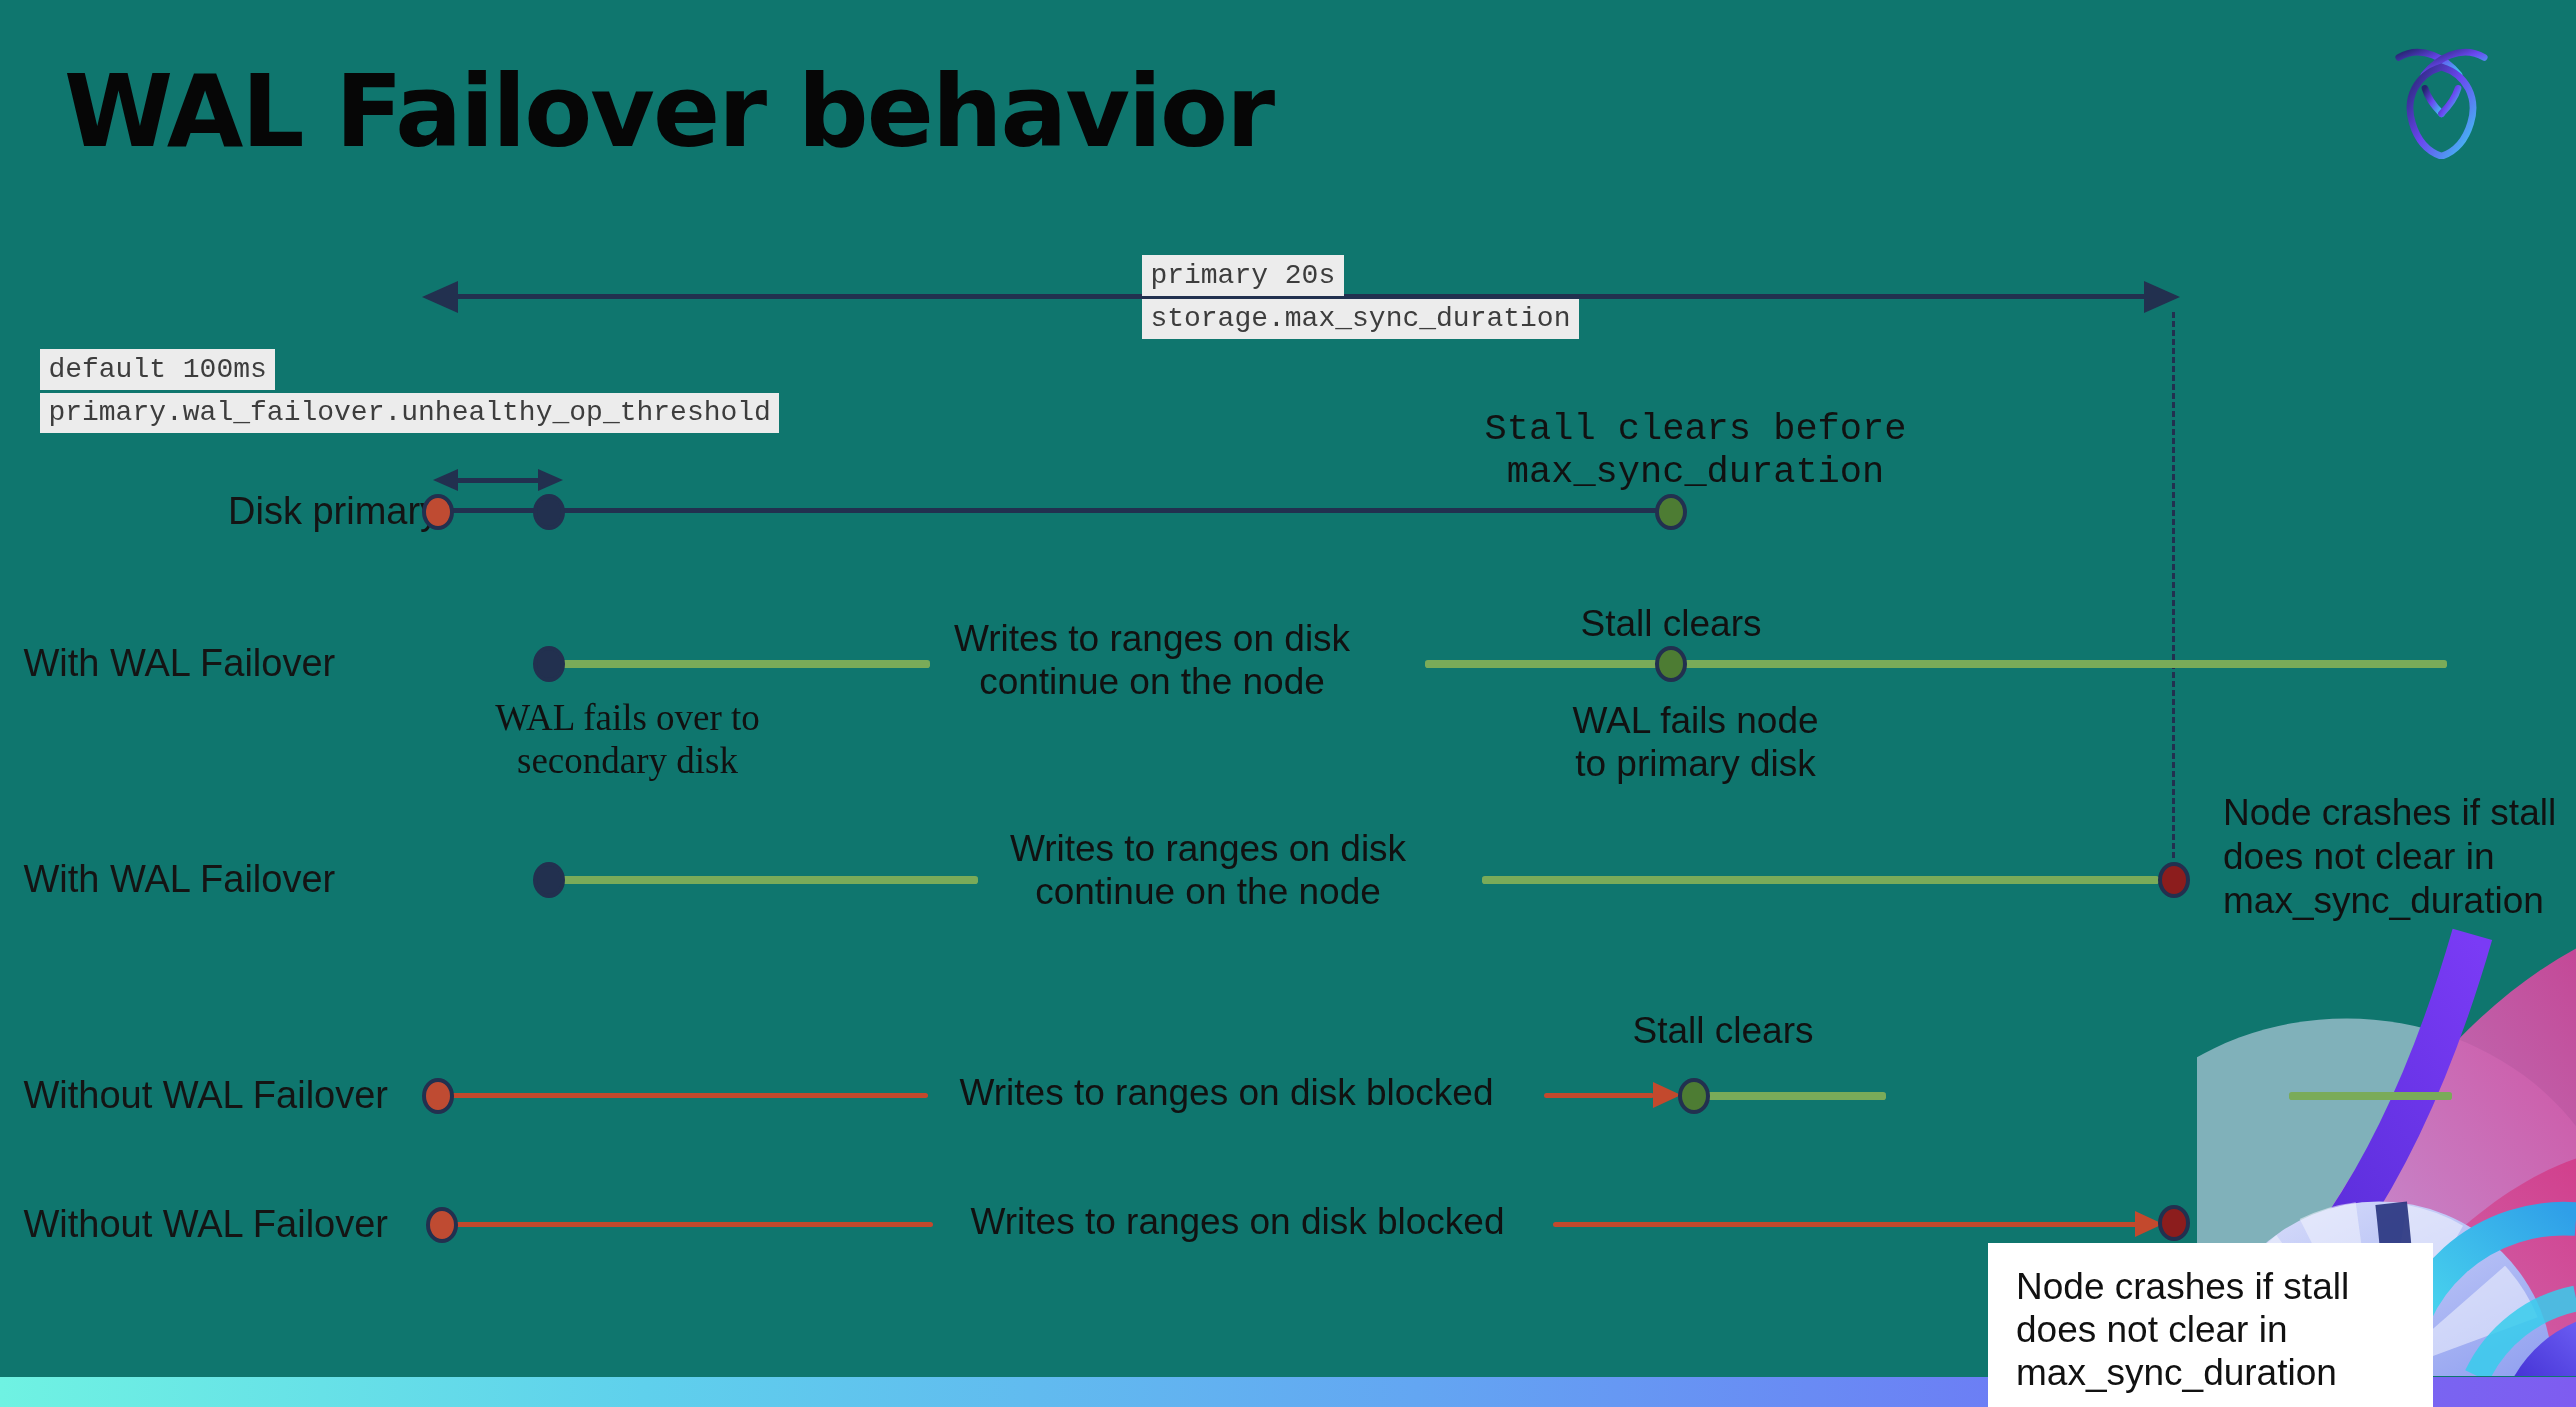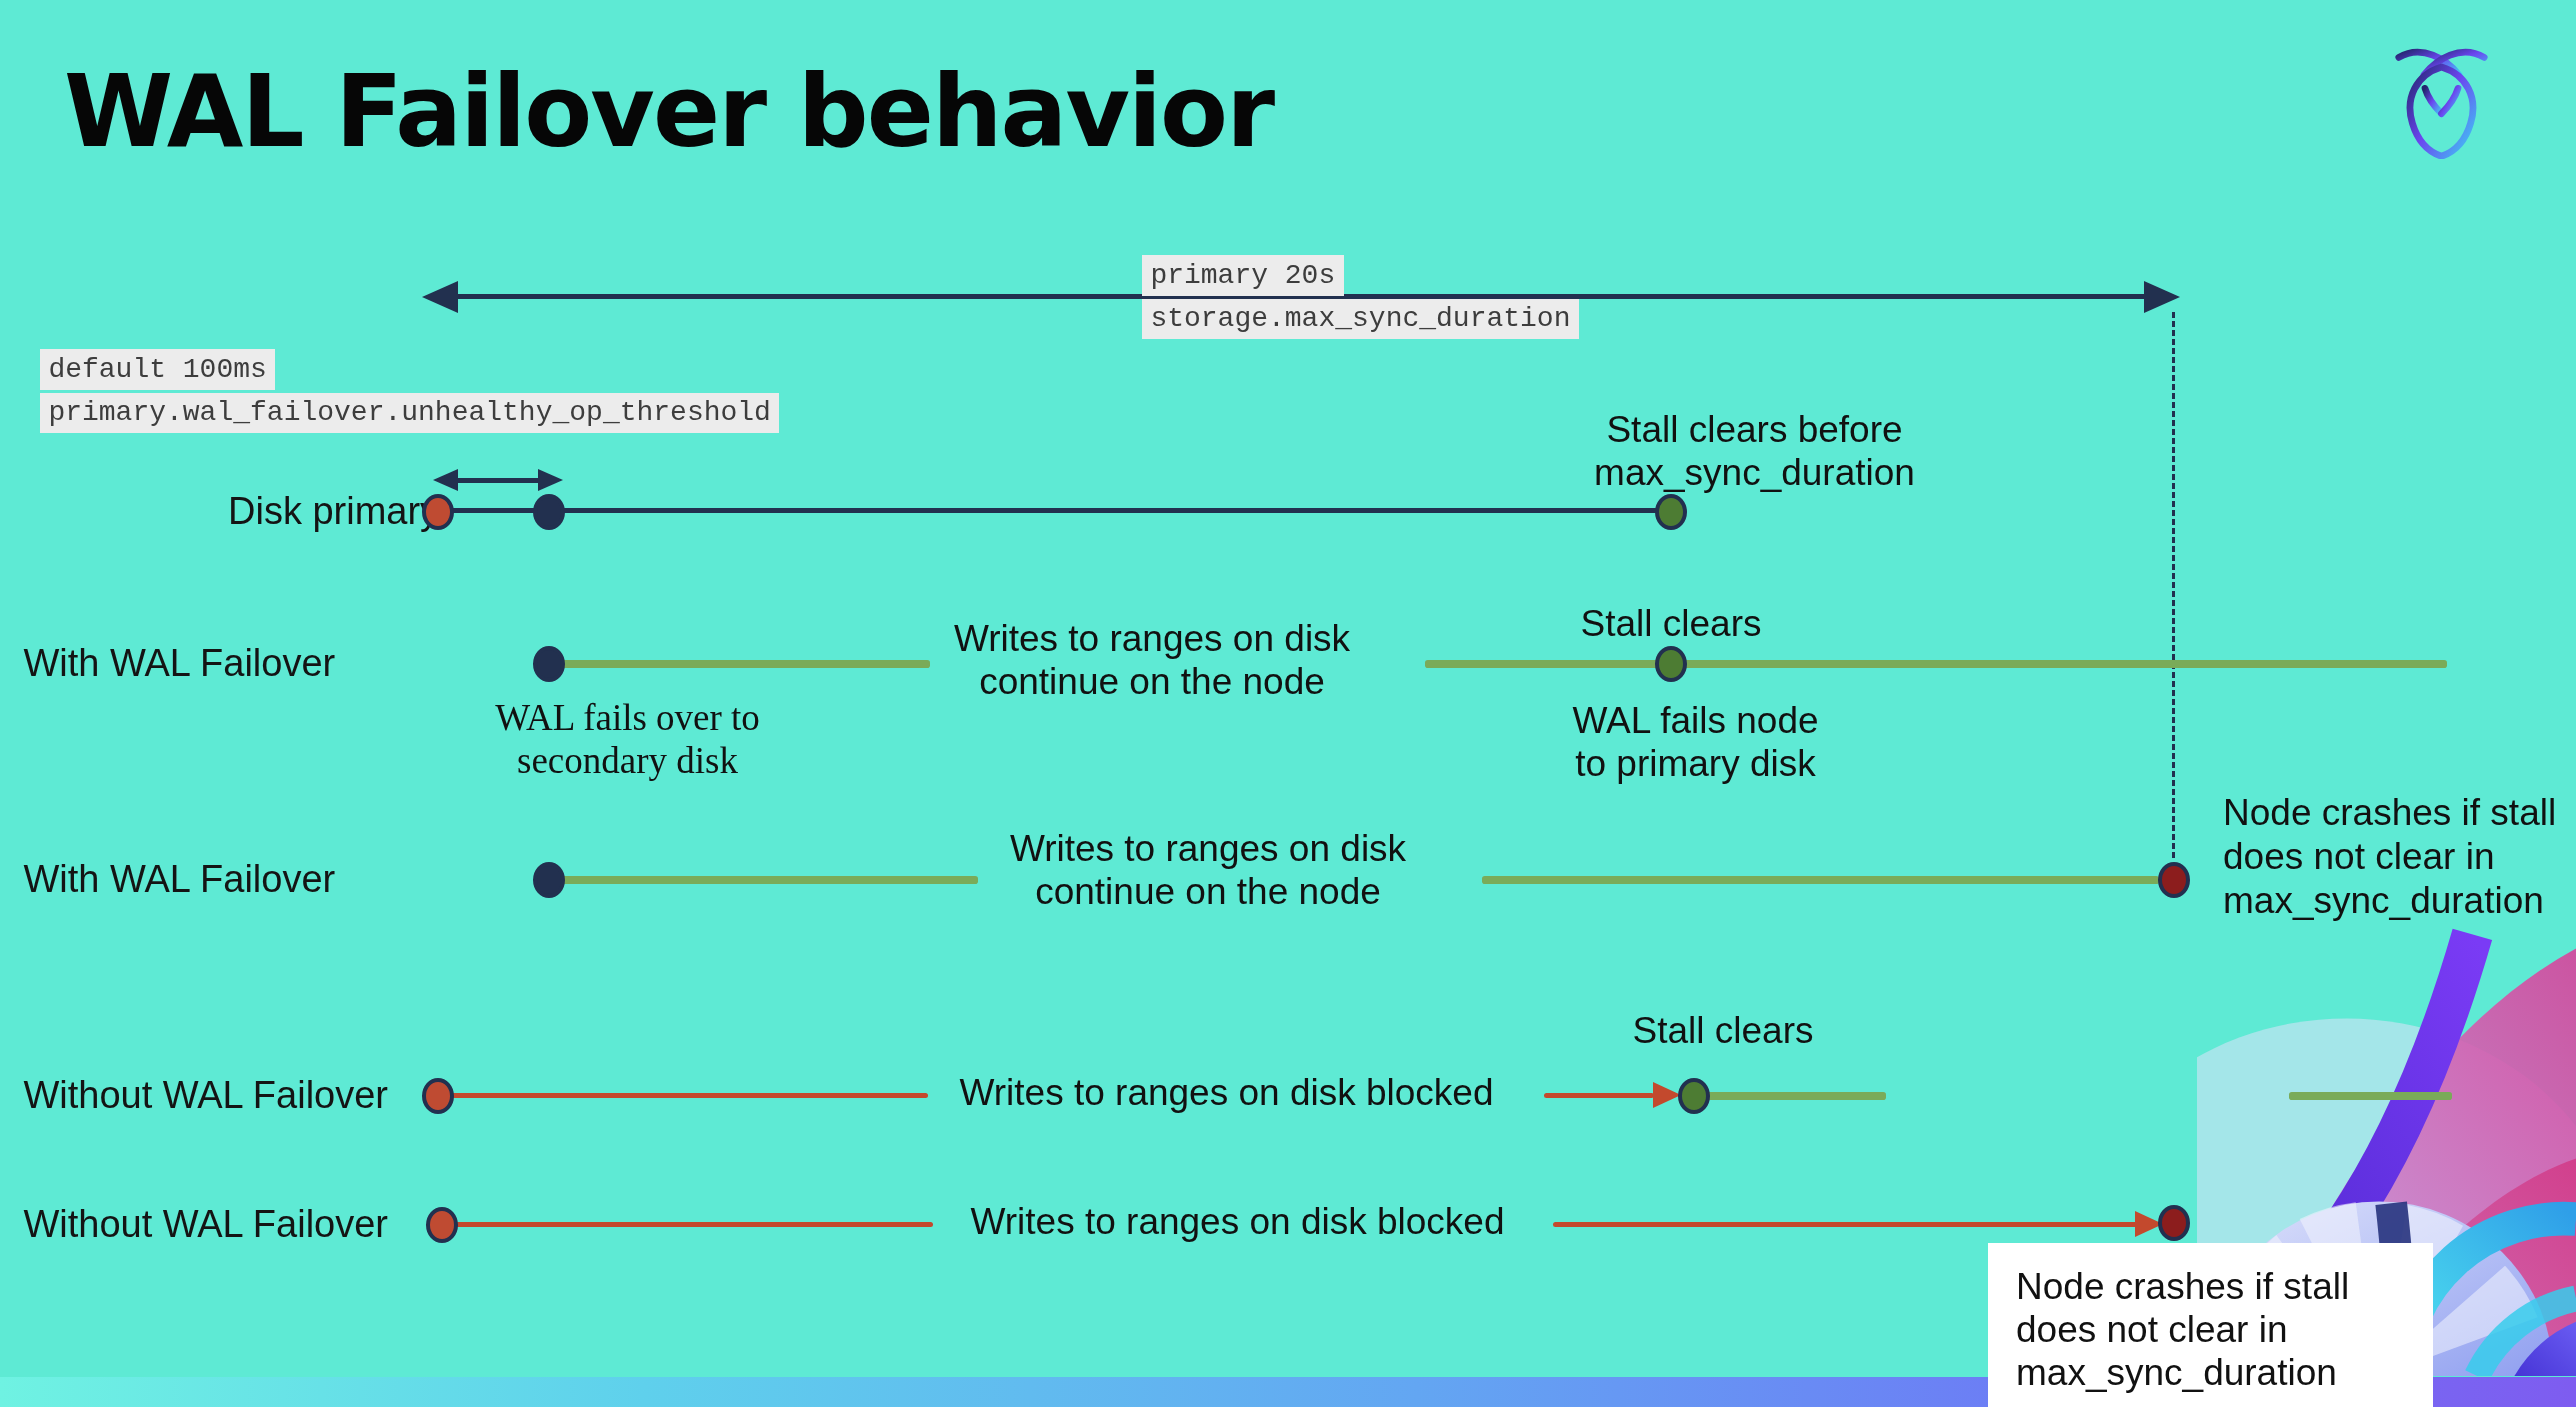--- a/index.html
+++ b/index.html
@@ -1,16 +1,16 @@
 <!DOCTYPE html>
 <html style="font-size:15px"><head>
 <meta charset="utf-8">
 <style>
   html,body{margin:0;padding:0;background:#fff;}
-  .canvas{position:relative;width:2576px;height:1408px;background:#5eead4;overflow:hidden;
+  .canvas{position:relative;width:2576px;height:1408px;background:#0f766e;overflow:hidden;
           font-family:"Liberation Sans",sans-serif;color:#141414;}
   .title{position:absolute;left:64px;top:54px;font-size:99px;font-weight:800;letter-spacing:-1.9px;
          color:#060606;font-family:"DejaVu Sans","Liberation Sans",sans-serif;z-index:5;}
   .logo{position:absolute;left:2393px;top:41px;z-index:5;}
   .cfg{position:absolute;z-index:6;display:flex;flex-direction:column;align-items:flex-start;gap:2.8px;}
   .cfg span{background:#ececec;color:#3d3d3d;font-family:"Liberation Mono","DejaVu Sans Mono",monospace;
             font-size:28px;line-height:39px;padding:0.9px 8.4px;white-space:pre;}
   .row-label{position:absolute;font-size:38px;line-height:49px;color:#141414;z-index:4;white-space:nowrap;}
   .hline{position:absolute;z-index:2;border-radius:2.8px;}
   .navy-bg{background:#22304f;}
@@ -75,21 +75,21 @@
   <div class="tri" style="left:433px;top:469px;border-top:11.2px solid transparent;border-bottom:11.2px solid transparent;border-right:25px solid #22304f;"></div>
   <div class="tri" style="left:538px;top:469px;border-top:11.2px solid transparent;border-bottom:11.2px solid transparent;border-left:25px solid #22304f;"></div>
 
   <div class="dashv" style="left:2172px;top:312px;height:546px;"></div>
 
   <div class="row-label" style="left:228px;top:487px;">Disk primary</div>
   <div class="hline navy-bg" style="left:437px;top:508px;width:1234px;height:4.7px;"></div>
   <div class="dot dot-red" style="left:422px;top:494px;"></div>
   <div class="dot dot-navy" style="left:533px;top:494px;"></div>
   <div class="dot dot-green" style="left:1655px;top:494px;"></div>
-  <div class="anno center" style="left:1521px;top:408px;width:467px;">Stall clears before
+  <div class="anno center" style="left:1462px;top:408px;width:467px;font-family:Liberation Mono, monospace;">Stall clears before
 max_sync_duration</div>
 
   <div class="row-label" style="left:23.4px;top:639px;">With WAL Failover</div>
   <div class="dot dot-navy" style="left:533px;top:646px;"></div>
   <div class="hline green-bg" style="left:561px;top:660px;width:369px;height:7.5px;"></div>
   <div class="anno center" style="left:937px;top:617px;width:430px;">Writes to ranges on disk
 continue on the node</div>
   <div class="hline green-bg" style="left:1425px;top:660px;width:1022px;height:7.5px;"></div>
   <div class="dot dot-green" style="left:1655px;top:646px;"></div>
   <div class="anno center" style="left:1531px;top:602px;width:280px;">Stall clears</div>

